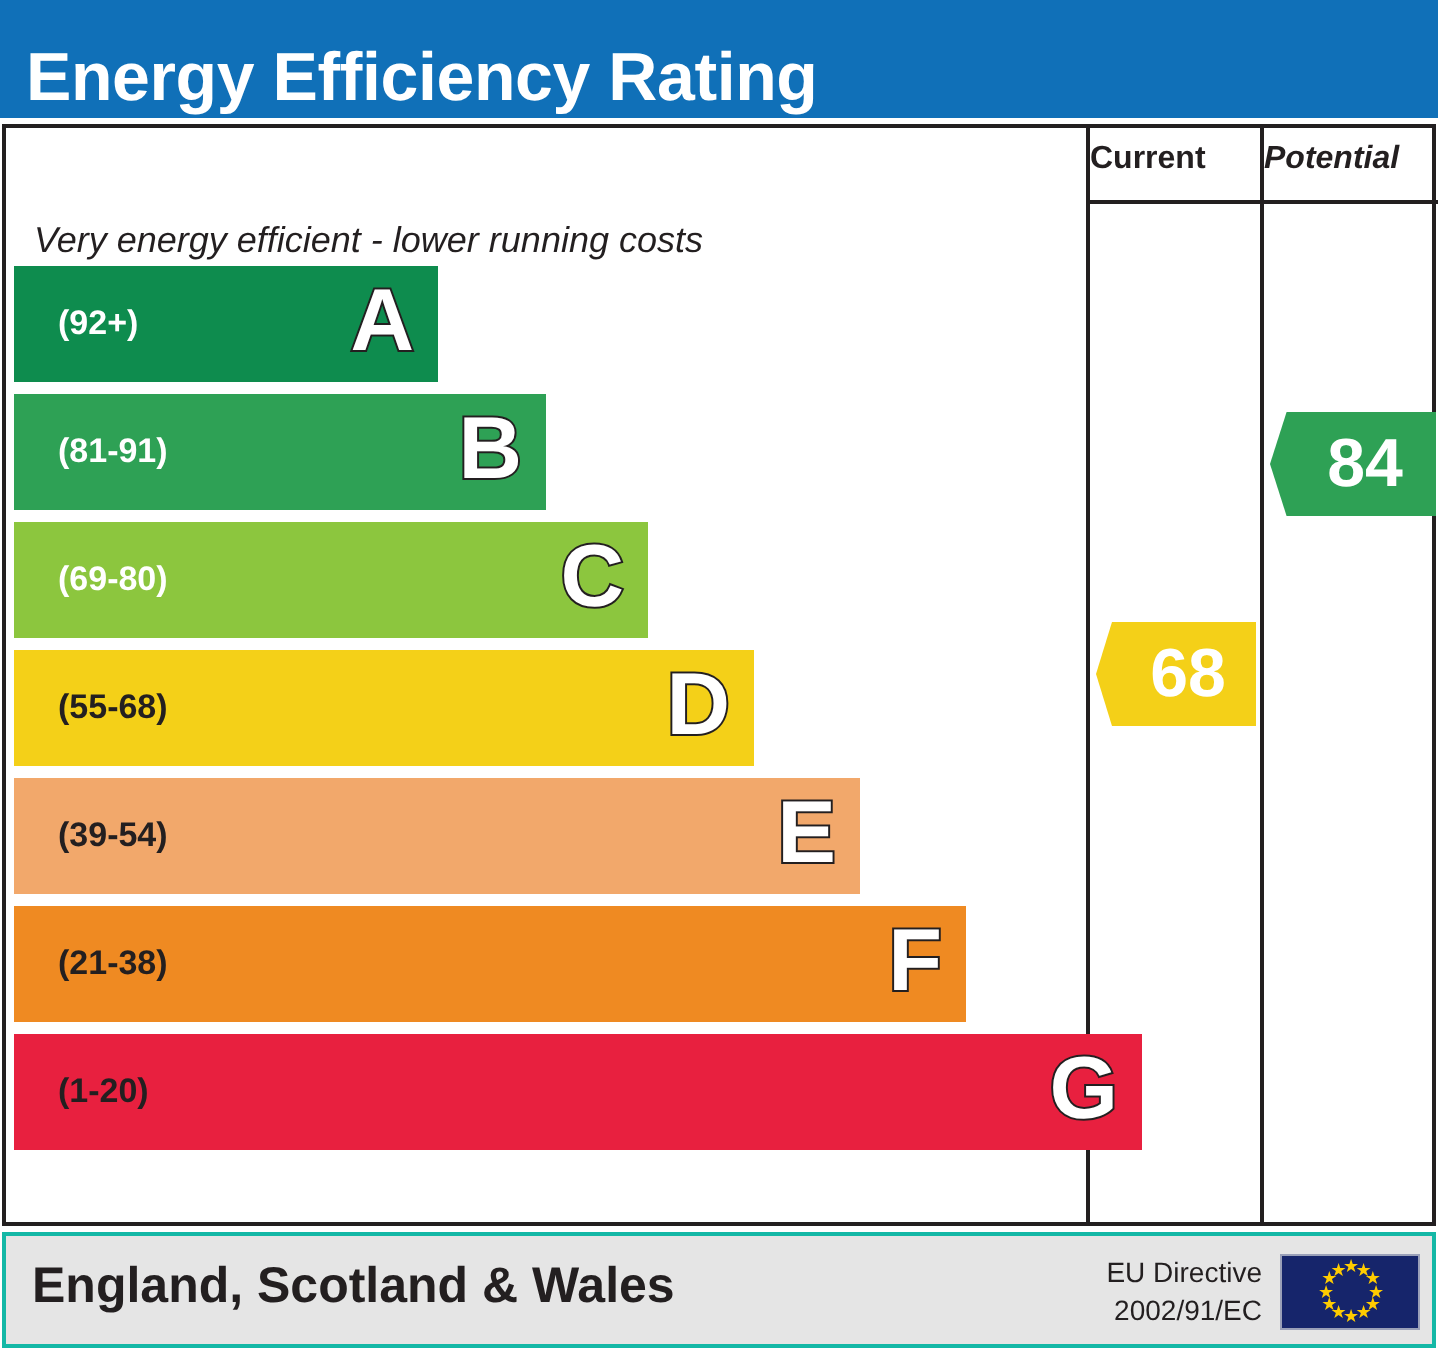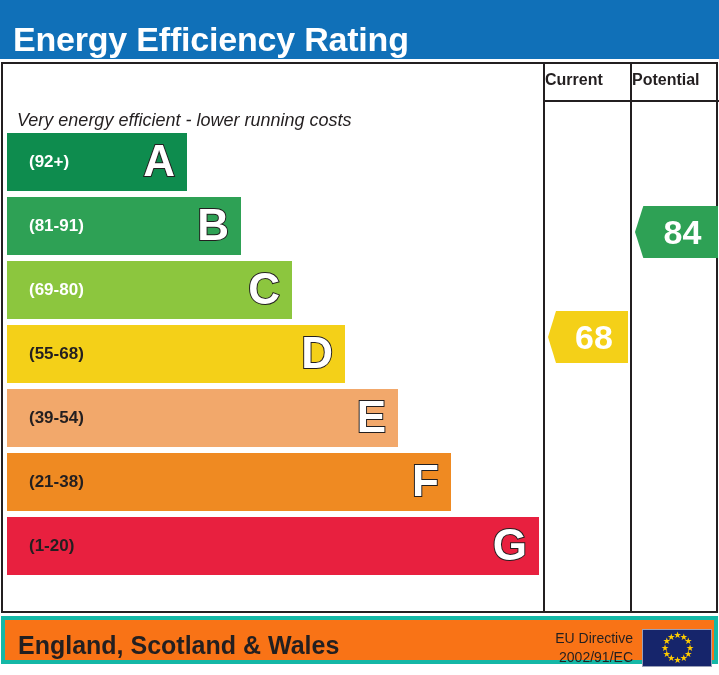--- a/index.html
+++ b/index.html
@@ -70,21 +70,21 @@
   }
 
   .col-head {
     position: absolute;
     top: 7px;
     font-size: 16px;
     font-weight: bold;
     color: #231f20;
   }
   .col-head.current { left: 542px; width: 85px; }
-  .col-head.potential { left: 629px; width: 86px; }
+  .col-head.potential { left: 629px; width: 86px; font-style: italic; }
 
   
   .caption {
     position: absolute;
     left: 14px;
     font-size: 18px;
     font-style: italic;
     color: #231f20;
     white-space: nowrap;
   }
@@ -96,20 +96,21 @@
     position: absolute;
     left: 2px;
     top: 69px;
     width: 536px;
     height: 452px;
   }
   .band {
     position: absolute;
     left: 2px;
     height: 58px;
+    padding-left: 32px;
   }
   .band-range {
     position: absolute;
     left: 22px;
     top: 50%;
     transform: translateY(-50%);
     font-size: 17px;
     font-weight: bold;
     white-space: nowrap;
   }
@@ -154,24 +155,24 @@
     top: 142px;
     width: 83px;
   }
 
   
   .epc-footer {
     position: absolute;
     left: 1px;
     top: 616px;
     width: 717px;
-    height: 48px;
-    border: 4px solid #14b8a6;
-    box-sizing: border-box;
-    background: #f97316;
+    height: 58px;
+    border: 2px solid #14b8a6;
+    box-sizing: border-box;
+    background: #e5e5e5;
   }
   .footer-region {
     position: absolute;
     left: 13px;
     top: 11px;
     font-size: 25px;
     font-weight: bold;
     color: #231f20;
     white-space: nowrap;
   }

